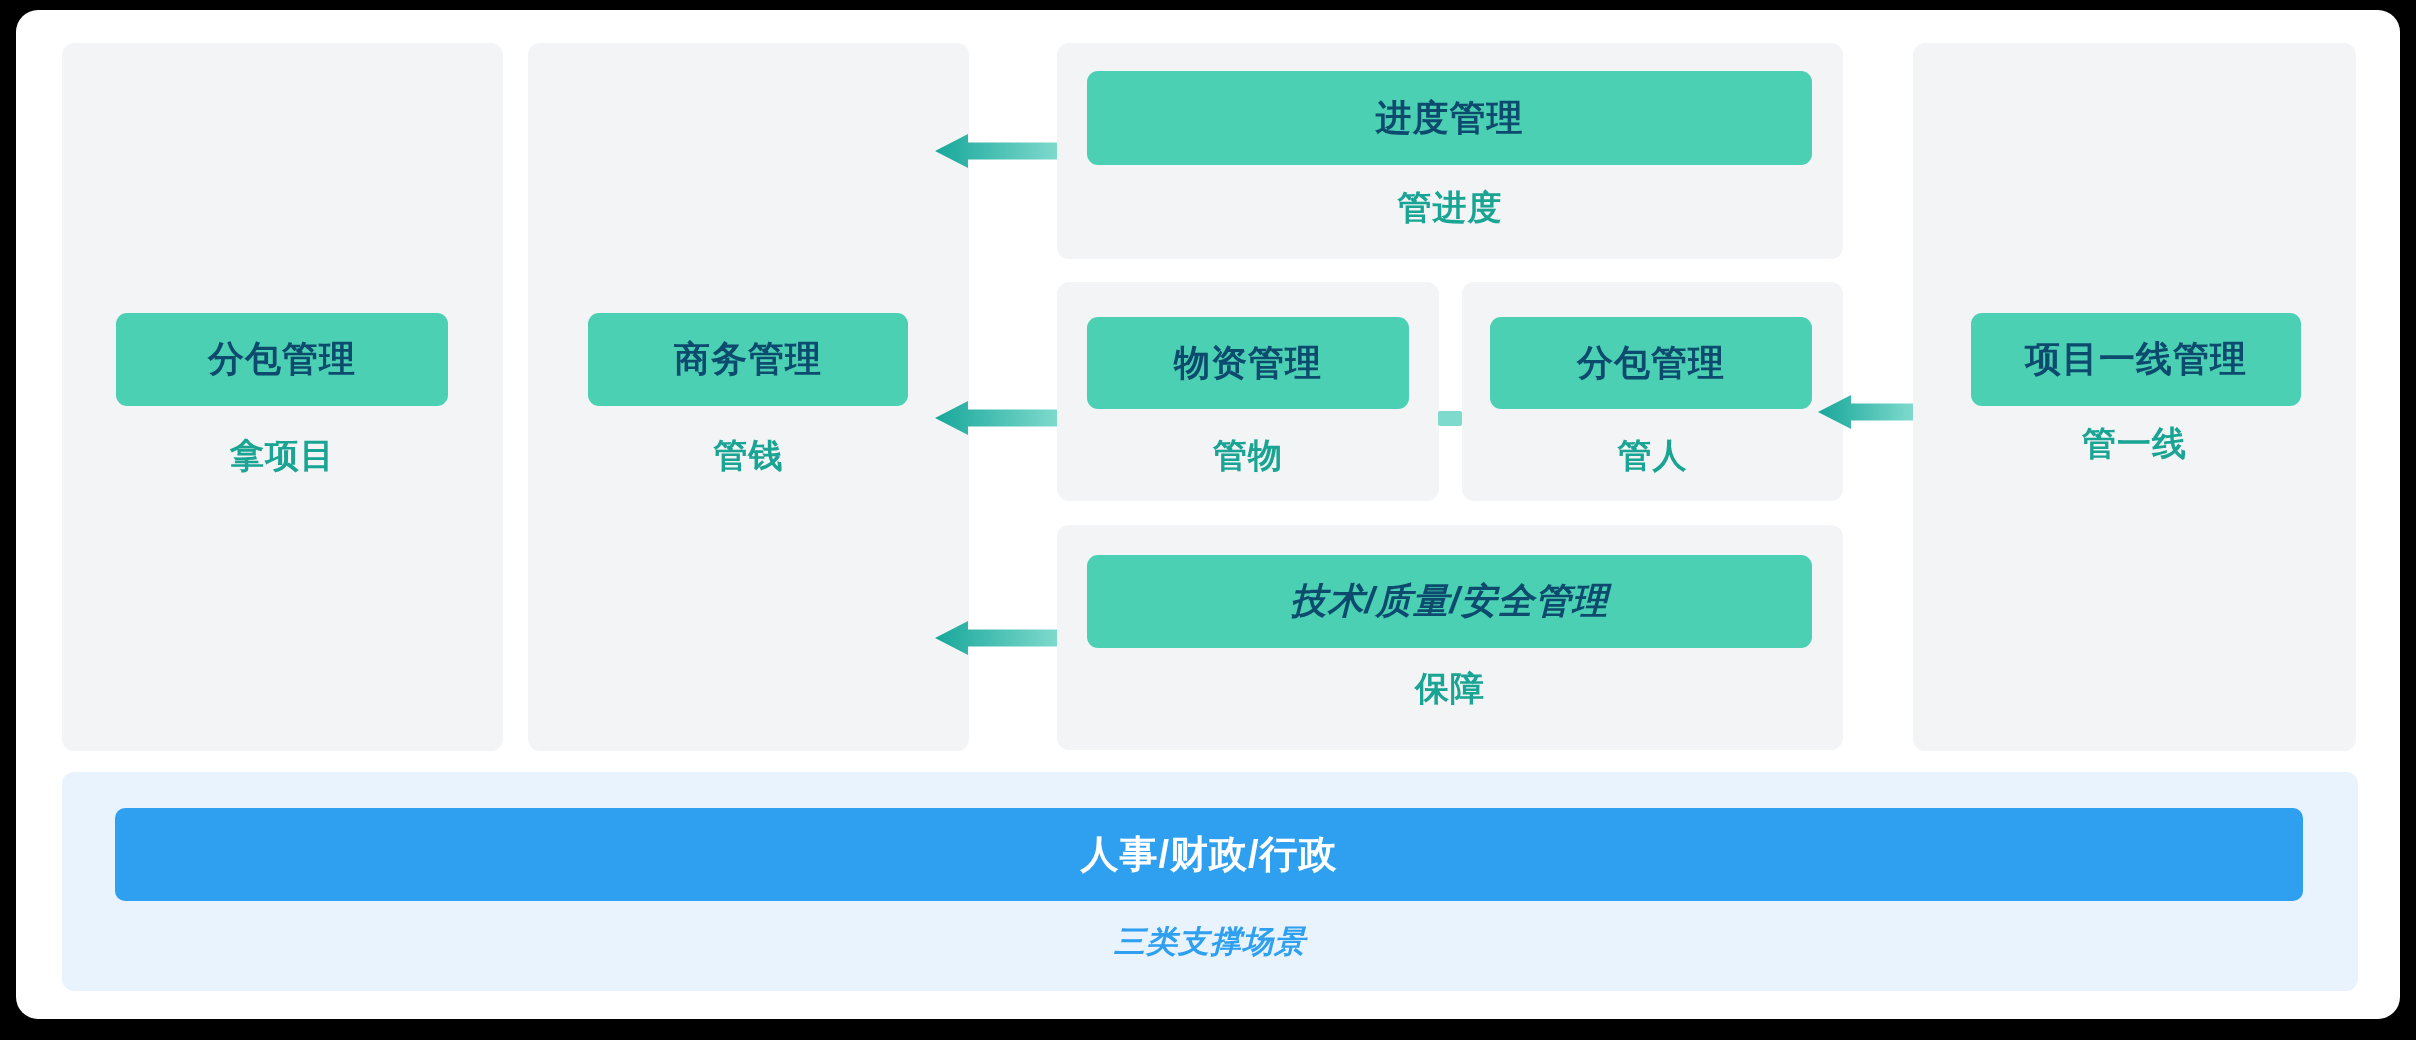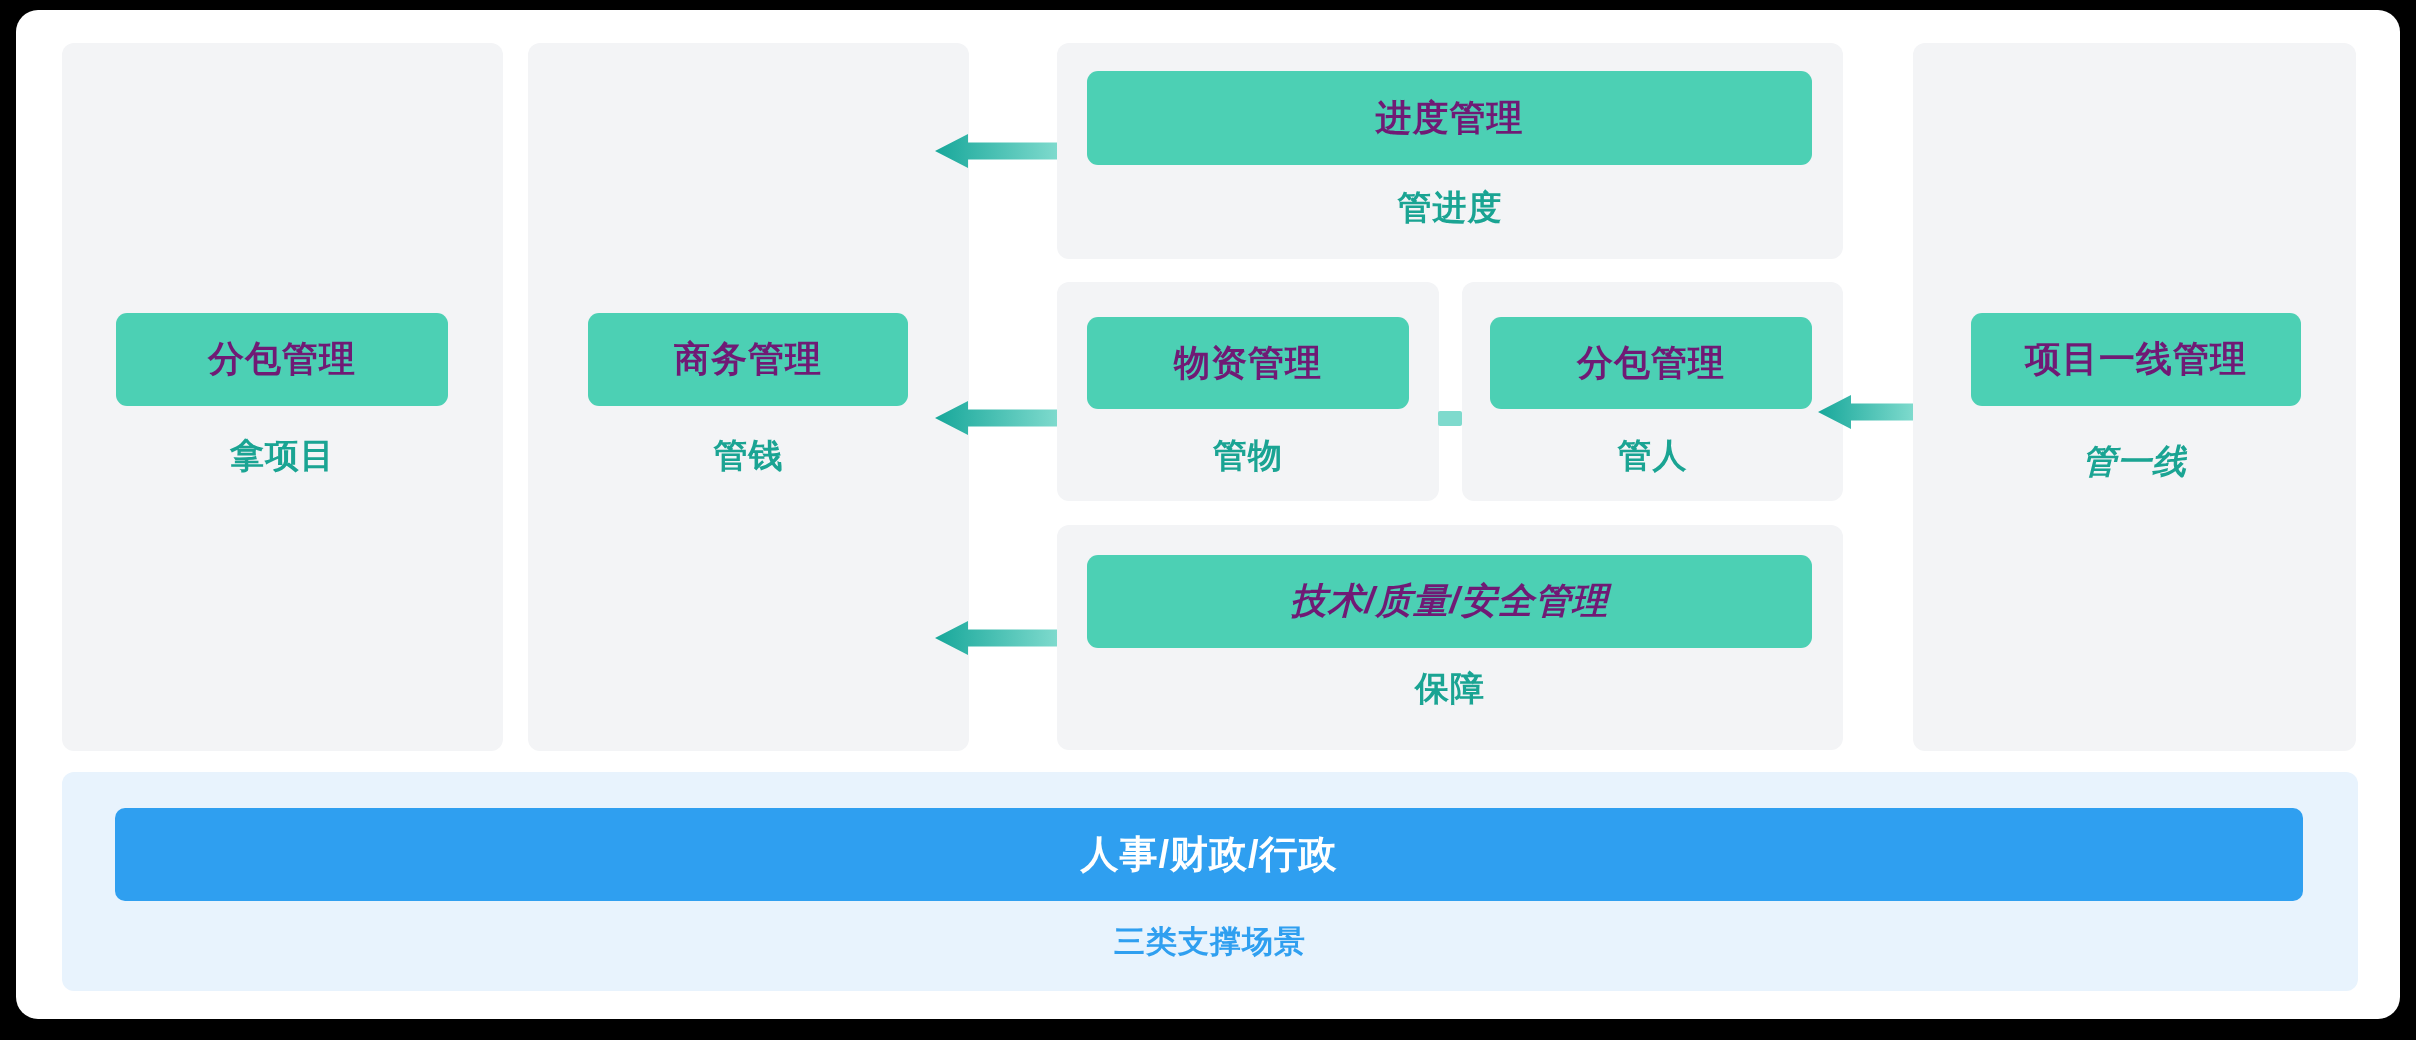--- a/index.html
+++ b/index.html
@@ -10,28 +10,28 @@
   *{box-sizing:border-box;margin:0;padding:0;}
   html,body{width:2416px;height:1040px;background:var(--color-bg);overflow:hidden;}
   body{font-family:"Liberation Sans","DejaVu Sans",sans-serif;position:relative;}
   .canvas{position:absolute;left:0;top:0;width:2416px;height:1040px;}
   .page{position:absolute;left:16px;top:10px;width:2384px;height:1009px;
         background:var(--color-page);border-radius:22px;}
   .panel{position:absolute;background:var(--color-panel);border-radius:12px;}
   .panel-blue{position:absolute;background:var(--color-panel-blue);border-radius:12px;}
   .node{position:absolute;background:var(--color-teal);border-radius:11px;
         display:flex;align-items:center;justify-content:center;
-        color:#701a75;font-size:36px;font-weight:600;letter-spacing:1px;white-space:nowrap;}
+        color:#0c4a6e;font-size:36px;font-weight:600;letter-spacing:1px;white-space:nowrap;}
   .node-blue{position:absolute;background:var(--color-blue);border-radius:10px;
         display:flex;align-items:center;justify-content:center;
         color:#ffffff;font-size:38px;font-weight:600;letter-spacing:1px;white-space:nowrap;}
   .lbl{position:absolute;text-align:center;color:var(--color-teal-text);
         font-size:34px;font-weight:600;letter-spacing:1px;line-height:36px;white-space:nowrap;}
   .lbl-blue{position:absolute;text-align:center;color:var(--color-blue);
-        font-size:31px;font-weight:600;letter-spacing:1px;line-height:36px;white-space:nowrap;}
+        font-size:31px;font-weight:600;letter-spacing:1px;line-height:36px;white-space:nowrap;font-style:italic;}
   .arrow{position:absolute;display:block;}
   .connector{position:absolute;background:var(--color-teal-light);border-radius:2px;}
 </style>
 </head>
 <body>
 
 <div class="canvas">
   <div class="page">
 
     <svg width="0" height="0" style="position:absolute" aria-hidden="true">
@@ -63,21 +63,21 @@
   <div class="panel" style="left:1462px;top:282px;width:381px;height:219px;"></div>
   <div class="node" style="left:1490px;top:317px;width:322px;height:92px;">分包管理</div>
   <div class="lbl" style="left:1462px;top:437px;width:381px;">管人</div>
 
   <div class="panel" style="left:1057px;top:525px;width:786px;height:225px;"></div>
   <div class="node" style="left:1087px;top:555px;width:725px;height:93px;font-style:italic;">技术/质量/安全管理</div>
   <div class="lbl" style="left:1057px;top:670px;width:786px;text-align:center;">保障</div>
 
   <div class="panel" style="left:1913px;top:43px;width:443px;height:708px;"></div>
   <div class="node" style="left:1971px;top:313px;width:330px;height:93px;">项目一线管理</div>
-  <div class="lbl" style="left:1913px;top:443px;width:443px;font-style:italic;">管一线</div>
+  <div class="lbl" style="left:1913px;top:425px;width:443px;">管一线</div>
 
   <div class="panel-blue" style="left:62px;top:772px;width:2296px;height:219px;"></div>
   <div class="node-blue" style="left:115px;top:800px;width:2188px;height:93px;margin-top:8px;">人事/财政/行政</div>
   <div class="lbl-blue" style="left:62px;top:924px;width:2296px;">三类支撑场景</div>
 
   <svg class="arrow" style="left:935px;top:133px;" width="122" height="36" viewBox="0 0 122 36">
     <polygon points="0,18 33,1 33,9.5 122,9.5 122,26.5 33,26.5 33,35" fill="url(#agrad)"></polygon>
   </svg>
   <svg class="arrow" style="left:935px;top:400px;" width="122" height="36" viewBox="0 0 122 36">
     <polygon points="0,18 33,1 33,9.5 122,9.5 122,26.5 33,26.5 33,35" fill="url(#agrad)"></polygon>

